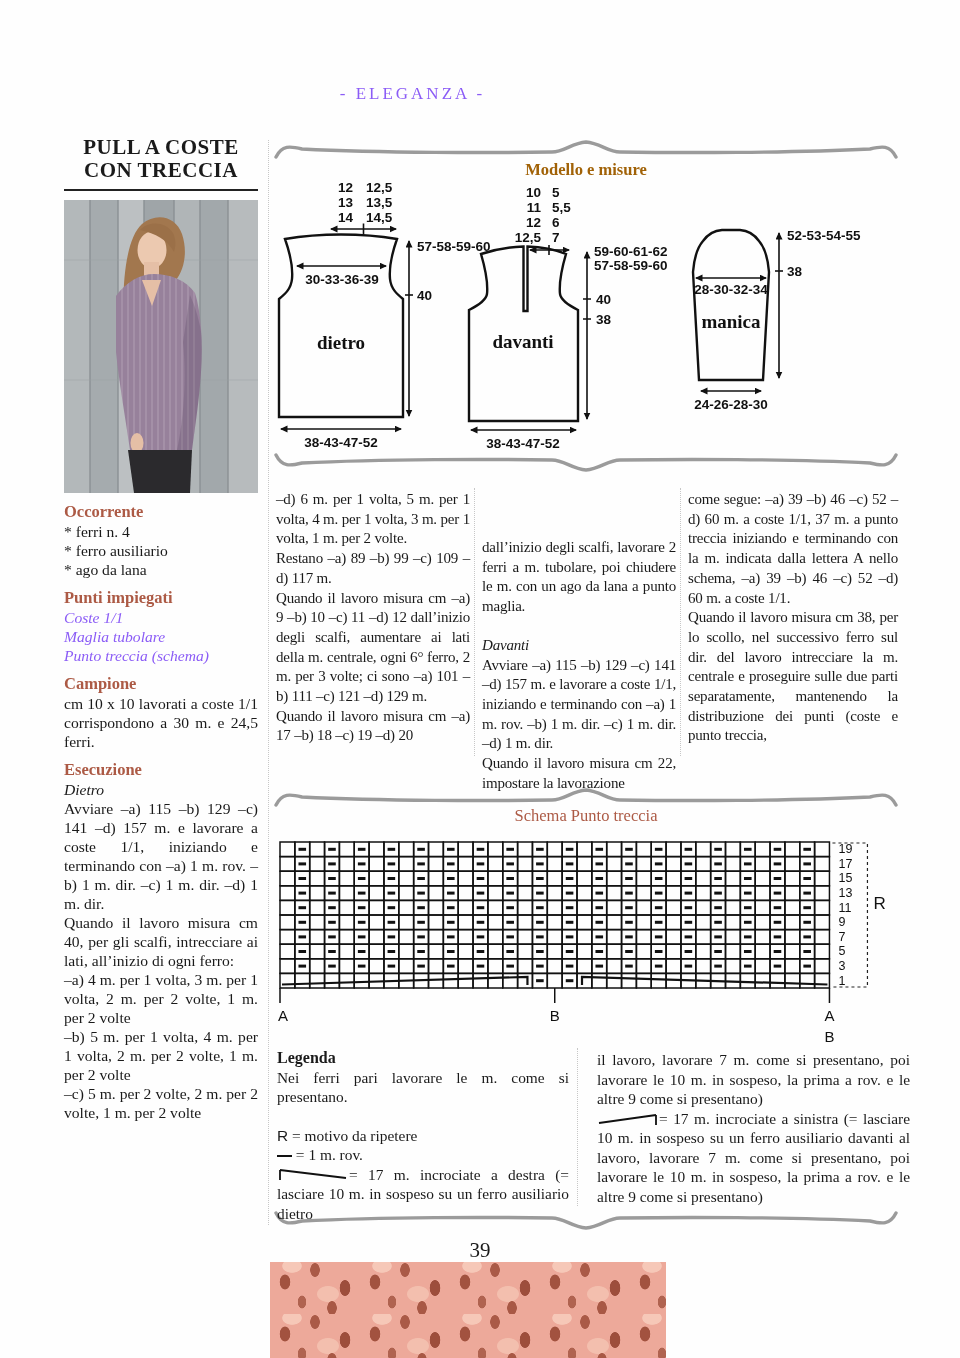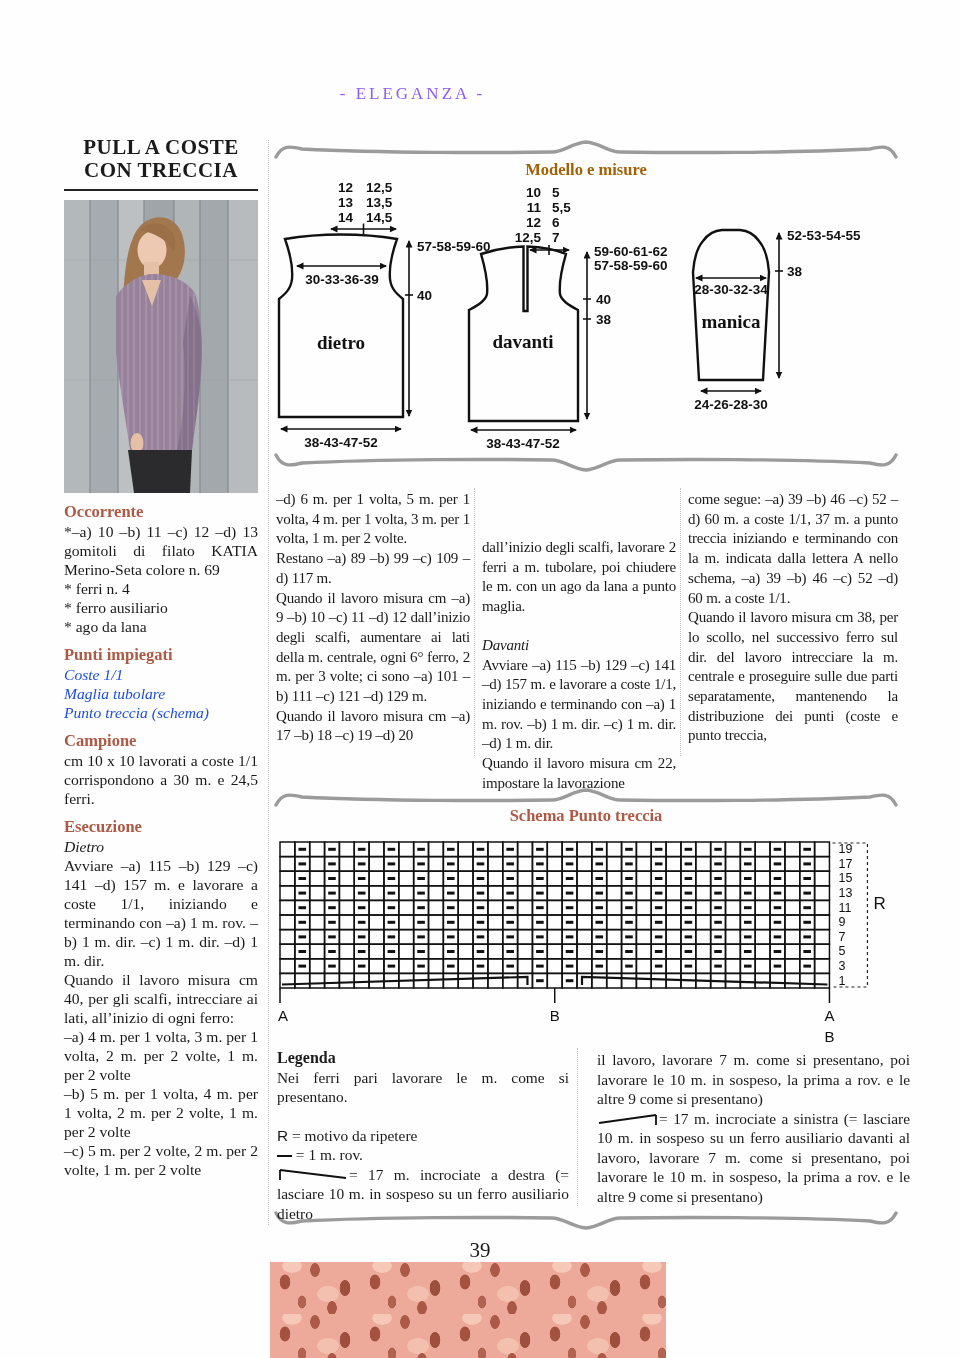--- a/index.html
+++ b/index.html
@@ -9,39 +9,39 @@
   .hdr{top:84px;left:0;width:825px;text-align:center;font-size:17px;letter-spacing:3px;color:#8b5cf6;}
   
   .leftcol{left:64px;top:136px;width:194px;}
   .art-title{font-size:21px;font-weight:bold;text-align:center;line-height:1.1;letter-spacing:.5px;}
   .title-rule{height:2px;background:#222;margin:7px 0 9px 0;}
   .photo{width:194px;height:293px;display:block;}
   .sec-h{color:#ac5a45;font-weight:bold;font-size:16.5px;margin:9px 0 0 0;}
   .body-p{font-size:15.6px;line-height:19px;text-align:justify;margin:0;}
   .body-p.last{text-align:left;}
   .ital{font-style:italic;}
-  .red-ital{font-style:italic;color:#1d4ed8;}
+  .red-ital{font-style:italic;color:#8b5cf6;}
   .leftcol .block{margin:0;}
   
   .brace{left:272px;width:628px;height:20px;}
   .brace.flip{transform:scaleY(-1);}
   
   .mod-h{left:270px;top:160px;width:632px;text-align:center;color:#a16207;font-weight:bold;font-size:16.5px;}
   .schem-num{font:bold 13.5px "Liberation Sans",sans-serif;fill:#111;}
   .schem-label{font:bold 19px "Liberation Serif",serif;fill:#111;}
   .schem-line{stroke:#111;stroke-width:1.6;fill:none;}
   .schem-shape{stroke:#111;stroke-width:2.4;fill:none;}
   
   .mcol{top:490px;font-size:15px;line-height:19.7px;text-align:justify;letter-spacing:-0.2px;}
   .mcol p{margin:0;}
   .mcol1{left:276px;width:194px;}
   .mcol2{left:482px;width:194px;margin-top:48px;}
   .mcol3{left:688px;width:210px;}
   
-  .schema-h{left:270px;top:806px;width:632px;text-align:center;color:#ac5a45;font-weight:bold;font-size:16.5px;}
+  .schema-h{left:270px;top:806px;width:632px;text-align:center;color:#ac5a45;font-weight:normal;font-size:16.5px;}
   .chart-num{font:12.5px "Liberation Sans",sans-serif;fill:#111;}
   .chart-r{font:17px "Liberation Sans",sans-serif;fill:#111;}
   .chart-ab{font:15px "Liberation Sans",sans-serif;fill:#111;}
   
   .leg{font-size:15.4px;line-height:19.5px;}
   .leg p{margin:0;text-align:justify;}
   .leg .lh{font-weight:bold;font-size:16px;}
   .leg-left{left:277px;top:1048px;width:292px;}
   .leg-right{left:597px;top:1050px;width:313px;}
   .sym-square{display:inline-block;width:10px;height:10px;border:1.6px solid #111;vertical-align:-1px;}
@@ -109,21 +109,20 @@
         </g>
         <path d="M78,80 L97,80 L88,106 Z" fill="#e5bfa6"></path>
         <ellipse cx="73" cy="243" rx="6.5" ry="10" fill="#e5bfa6"></ellipse>
         <path d="M64,250 L128,250 L126,293 L70,293 Z" fill="#2b2a2d"></path>
       </g>
     </svg>
 
 
     <div class="block">
       <p class="sec-h">Occorrente</p>
-      <p class="body-p">*–a) 10 –b) 11 –c) 12 –d) 13 gomitoli di filato KATIA Merino-Seta colore n. 69</p>
       <p class="body-p last">* ferri n. 4</p>
       <p class="body-p last">* ferro ausiliario</p>
       <p class="body-p last">* ago da lana</p>
     </div>
 
     <div class="block">
       <p class="sec-h">Punti impiegati</p>
       <p class="body-p last red-ital">Coste 1/1</p>
       <p class="body-p last red-ital">Maglia tubolare</p>
       <p class="body-p last red-ital">Punto treccia (schema)</p>

